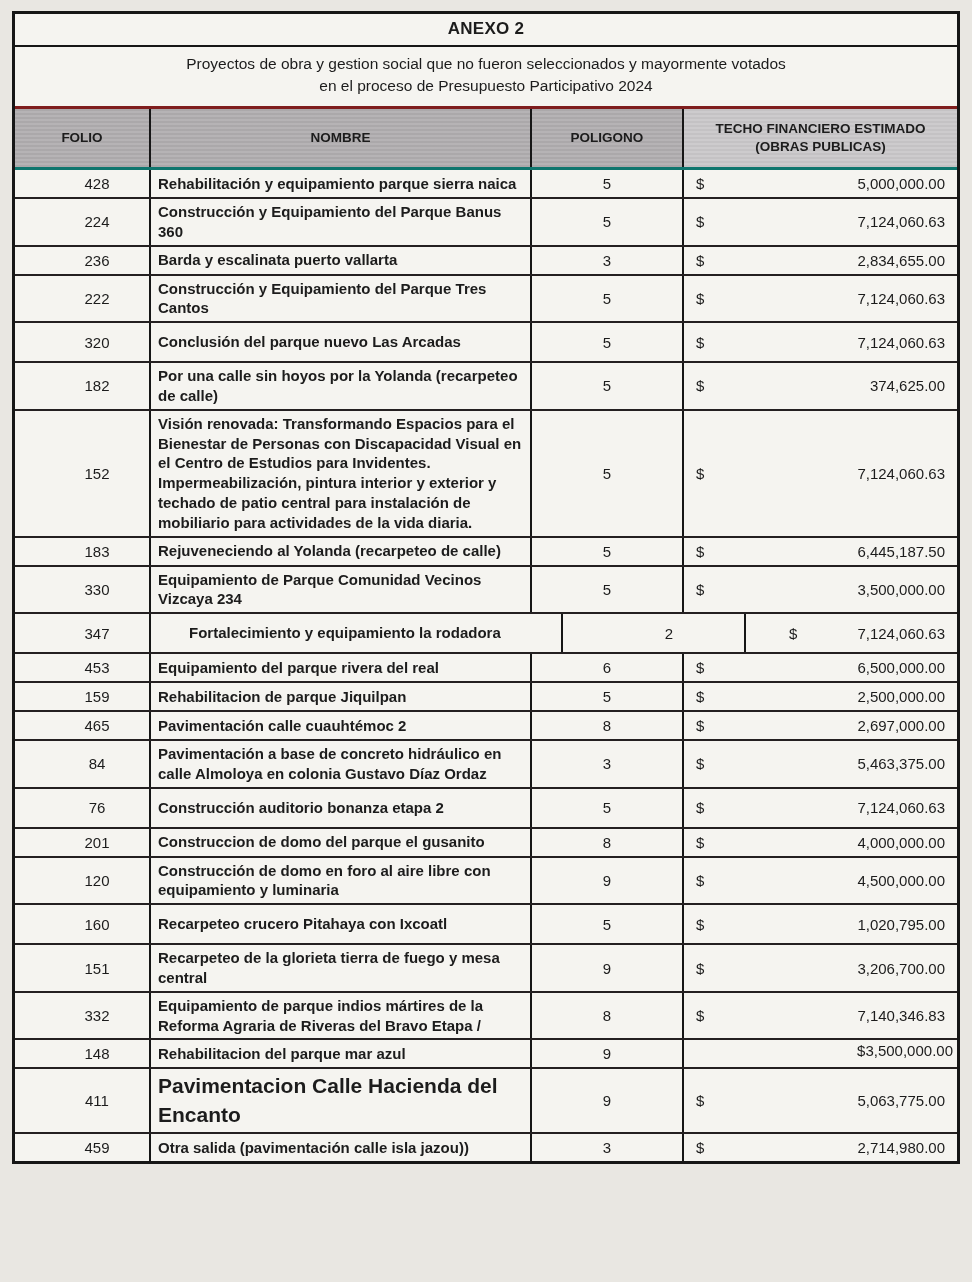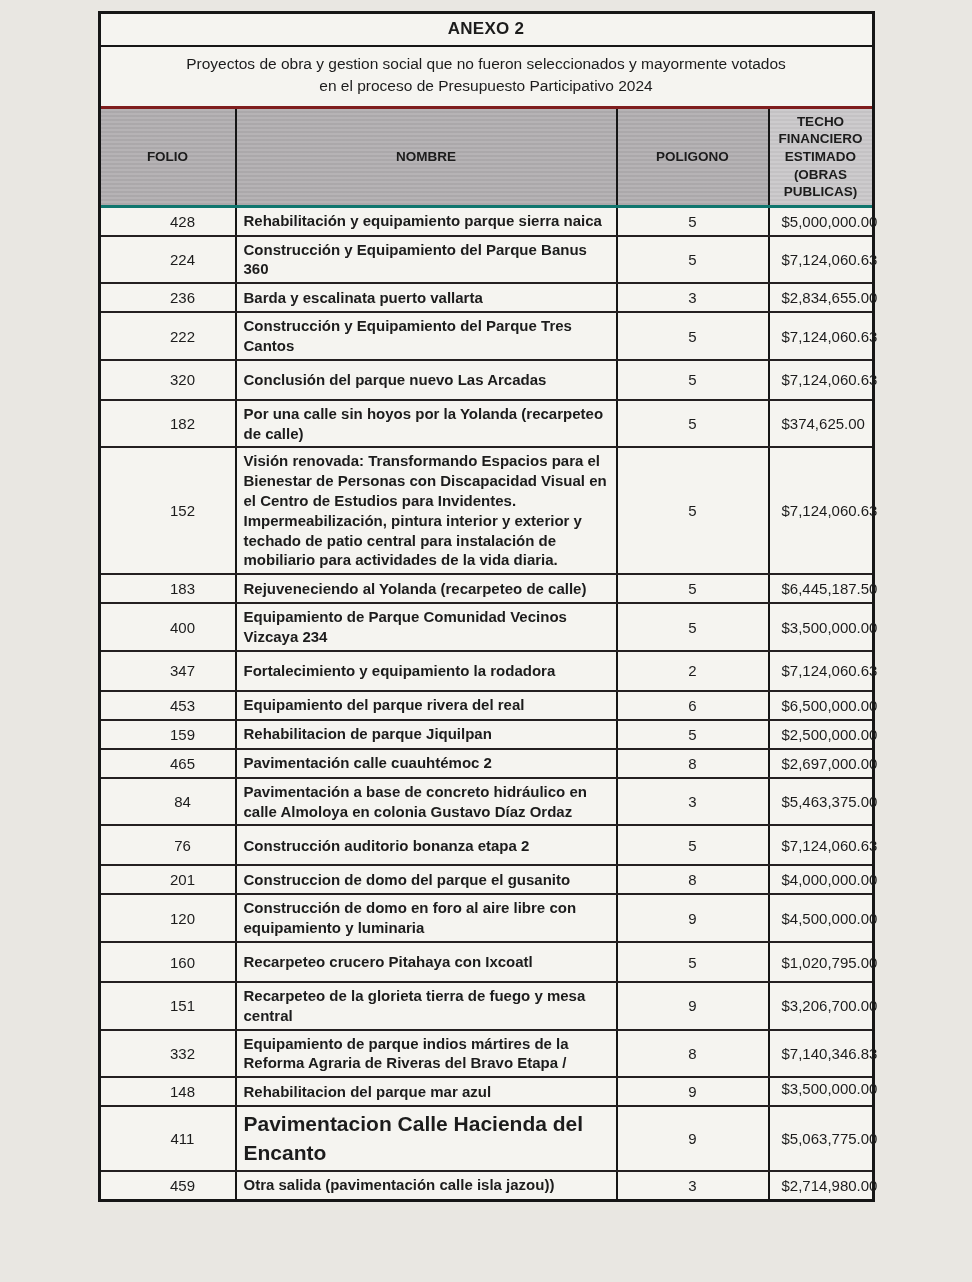--- a/index.html
+++ b/index.html
@@ -5,21 +5,21 @@
   html,body{margin:0;padding:0;}
   body{
     width:972px;height:1282px;
     background:#e9e7e2;
     font-family:"Liberation Sans", sans-serif;
     color:#1c1c1c;
     -webkit-font-smoothing:antialiased;
   }
   .sheet{
     box-sizing:border-box;
-    width:777px;
+    width:948px;
     margin:11px auto 0 auto;
     background:#f5f4f0;
     border:3px solid #161616;
   }
   .title-row{
     border-bottom:2px solid #161616;
     text-align:center;
     padding:5px 0 6px 0;
     font-weight:bold;
     font-size:17px;
@@ -190,29 +190,29 @@
       <div class="grid-row body-row">
         <div class="cell-folio">183</div>
         <div class="cell-nombre">Rejuveneciendo al Yolanda (recarpeteo de calle)</div>
         <div class="cell-poligono">5</div>
         <div class="cell-amount">
           <span class="cur">$</span>
           <span>6,445,187.50</span>
         </div>
       </div>
       <div class="grid-row body-row">
-        <div class="cell-folio">400</div>
+        <div class="cell-folio">330</div>
         <div class="cell-nombre">Equipamiento de Parque Comunidad Vecinos Vizcaya 234</div>
         <div class="cell-poligono">5</div>
         <div class="cell-amount">
           <span class="cur">$</span>
           <span>3,500,000.00</span>
         </div>
       </div>
-      <div class="grid-row body-row" style="min-height: 38px;">
+      <div class="grid-row body-row" style="min-height: 38px; gap: 31px;">
         <div class="cell-folio">347</div>
         <div class="cell-nombre">Fortalecimiento y equipamiento la rodadora</div>
         <div class="cell-poligono">2</div>
         <div class="cell-amount">
           <span class="cur">$</span>
           <span>7,124,060.63</span>
         </div>
       </div>
       <div class="grid-row body-row">
         <div class="cell-folio">453</div>

